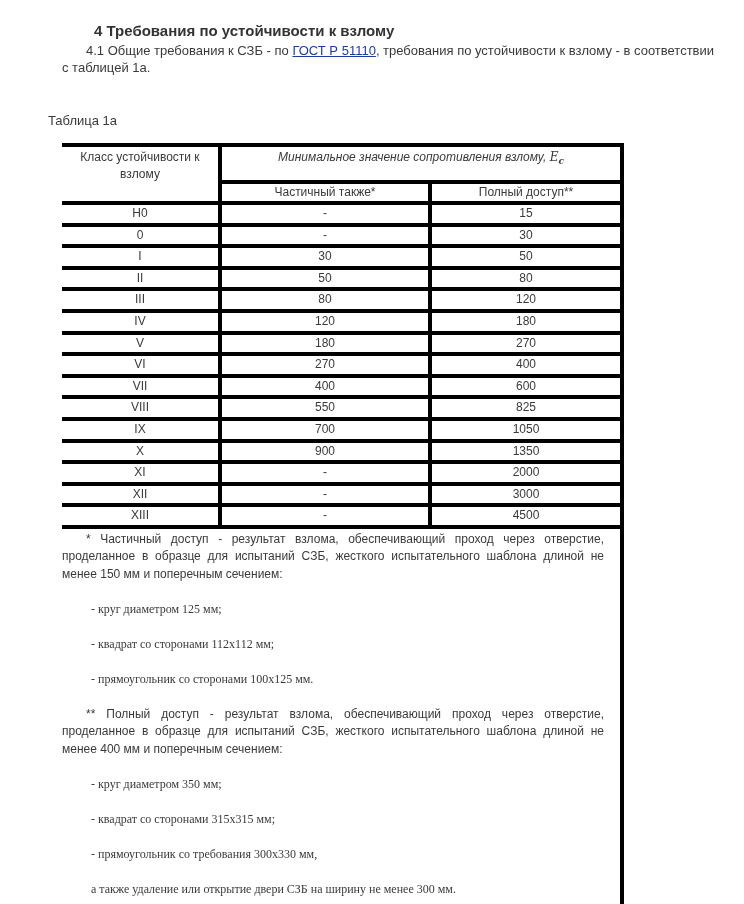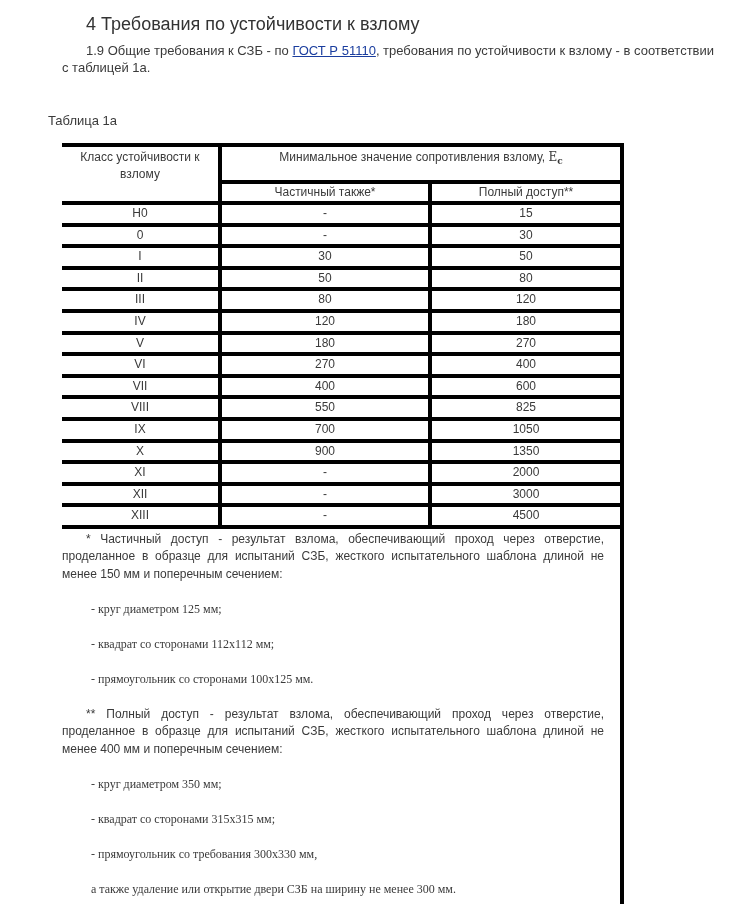--- a/index.html
+++ b/index.html
@@ -13,24 +13,24 @@
       position: relative;
       font-family: "Liberation Sans", sans-serif;
       font-size: 13px;
       color: #3a3a3a;
       overflow: hidden;
     }
     .heading {
       position: absolute;
       left: 82px;
       top: 10px;
-      font-size: 18px;
-      font-weight: normal;
+      font-size: 15px;
+      font-weight: bold;
       color: #333333;
-      margin: 4px;
+      margin: 12px;
     }
     .intro {
       position: absolute;
       left: 62px;
       top: 42px;
       width: 660px;
       line-height: 17px;
       text-indent: 24px;
       margin: 0;
       color: #3a3a3a;
@@ -69,20 +69,21 @@
     }
     table.main td.h-class {
       width: 148px;
       padding-top: 2px;
       height: auto;
       line-height: 17px;
     }
     table.main td.h-min {
       padding-top: 2px;
       height: 31px;
+      font-style: italic;
     }
     table.main td.h-sub {
       height: 17px;
     }
     table.main td.c-partial {
       width: 198px;
     }
     table.main td.notes {
       text-align: left;
       border-left: none;
@@ -112,21 +113,21 @@
     .ec sub {
       font-size: 9px;
       font-weight: bold;
     }
   </style>
 </head>
 <body>
 
 <h3 class="heading">4 Требования по устойчивости к взлому</h3>
 
-<p class="intro"><span>1.9 Общие требования к СЗБ - по </span><a href="#">ГОСТ Р 51110</a><span>, требования по устойчивости к взлому - в соответствии с таблицей 1а.</span></p>
+<p class="intro"><span>4.1 Общие требования к СЗБ - по </span><a href="#">ГОСТ Р 51110</a><span>, требования по устойчивости к взлому - в соответствии с таблицей 1а.</span></p>
 
 <p class="caption">Таблица 1а</p>
 
 <table class="main">
   <tbody id="tbody">
     <tr>
       <td class="first-col h-class" rowspan="2">Класс устойчивости к взлому</td>
       <td class="h-min" colspan="2"><span>Минимальное значение сопротивления взлому, </span><span class="ec"><span>E</span><sub>c</sub></span></td>
     </tr>
     <tr>

